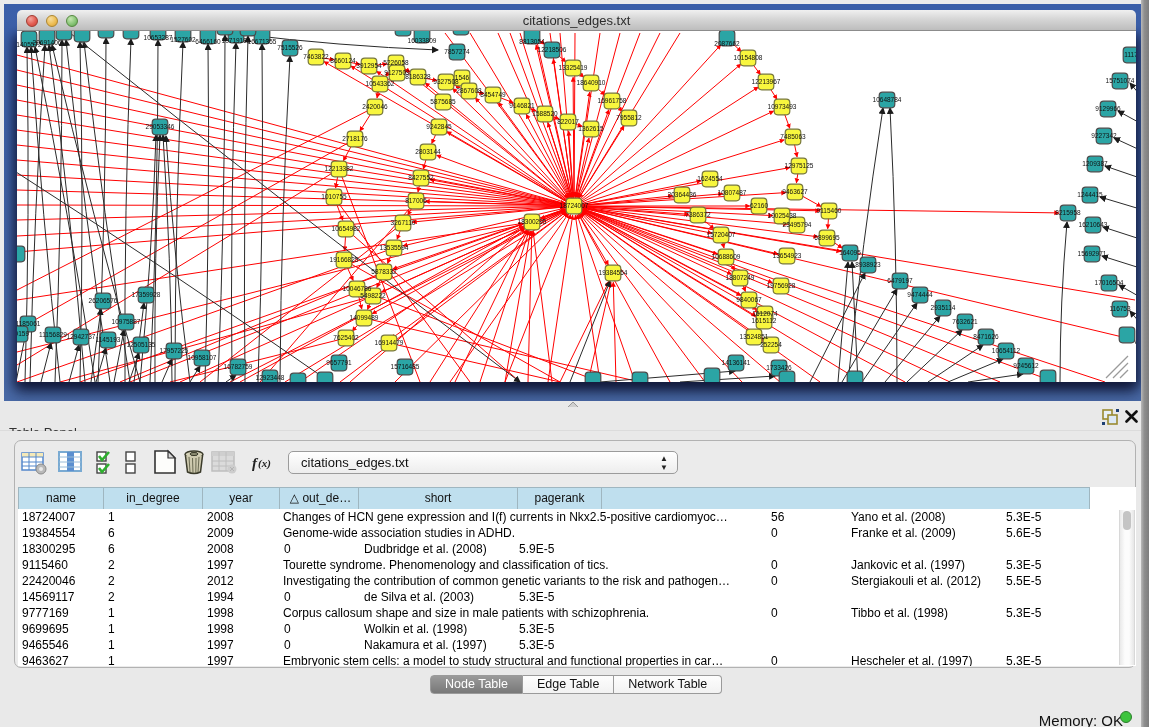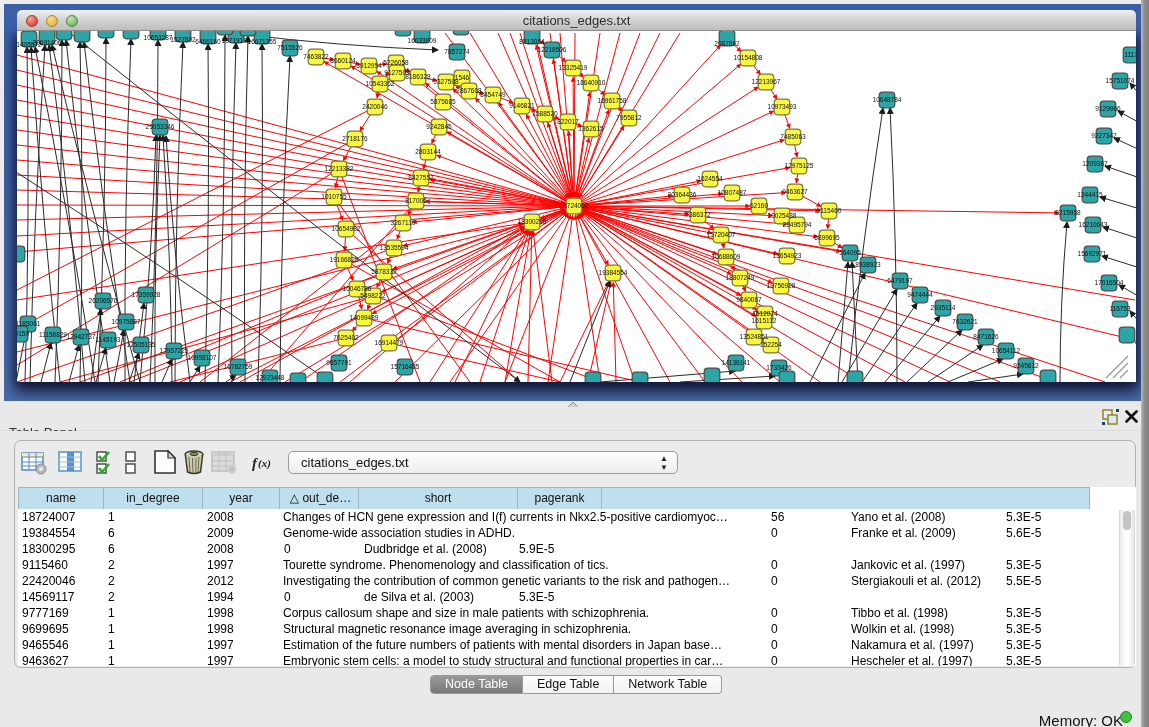--- a/index.html
+++ b/index.html
@@ -730,30 +730,28 @@
           <span class="c2">1998</span>
           <span class="c3">Corpus callosum shape and size in male patients with schizophrenia.</span>
           <span class="c4">0</span>
           <span class="c5">Tibbo et al. (1998)</span>
           <span class="c6">5.3E-5</span>
         </div>
 <div class="tr">
           <span class="c0">9699695</span>
           <span class="c1">1</span>
           <span class="c2">1998</span>
-          <span class="c3">Structural magnetic resonance image averaging in schizophrenia.</span>
           <span class="c4">0</span>
           <span class="c5">Wolkin et al. (1998)</span>
           <span class="c6">5.3E-5</span>
         </div>
 <div class="tr">
           <span class="c0">9465546</span>
           <span class="c1">1</span>
           <span class="c2">1997</span>
-          <span class="c3">Estimation of the future numbers of patients with mental disorders in Japan base…</span>
           <span class="c4">0</span>
           <span class="c5">Nakamura et al. (1997)</span>
           <span class="c6">5.3E-5</span>
         </div>
 <div class="tr">
           <span class="c0">9463627</span>
           <span class="c1">1</span>
           <span class="c2">1997</span>
           <span class="c3">Embryonic stem cells: a model to study structural and functional properties in car…</span>
           <span class="c4">0</span>

